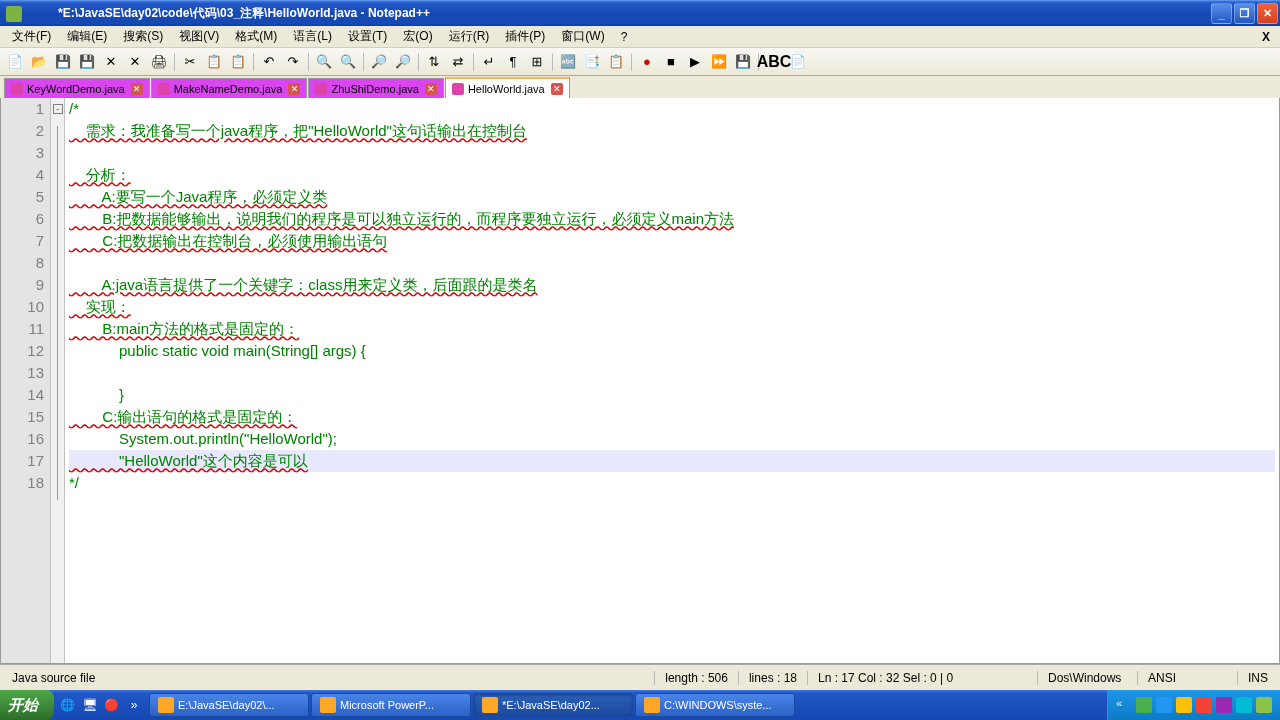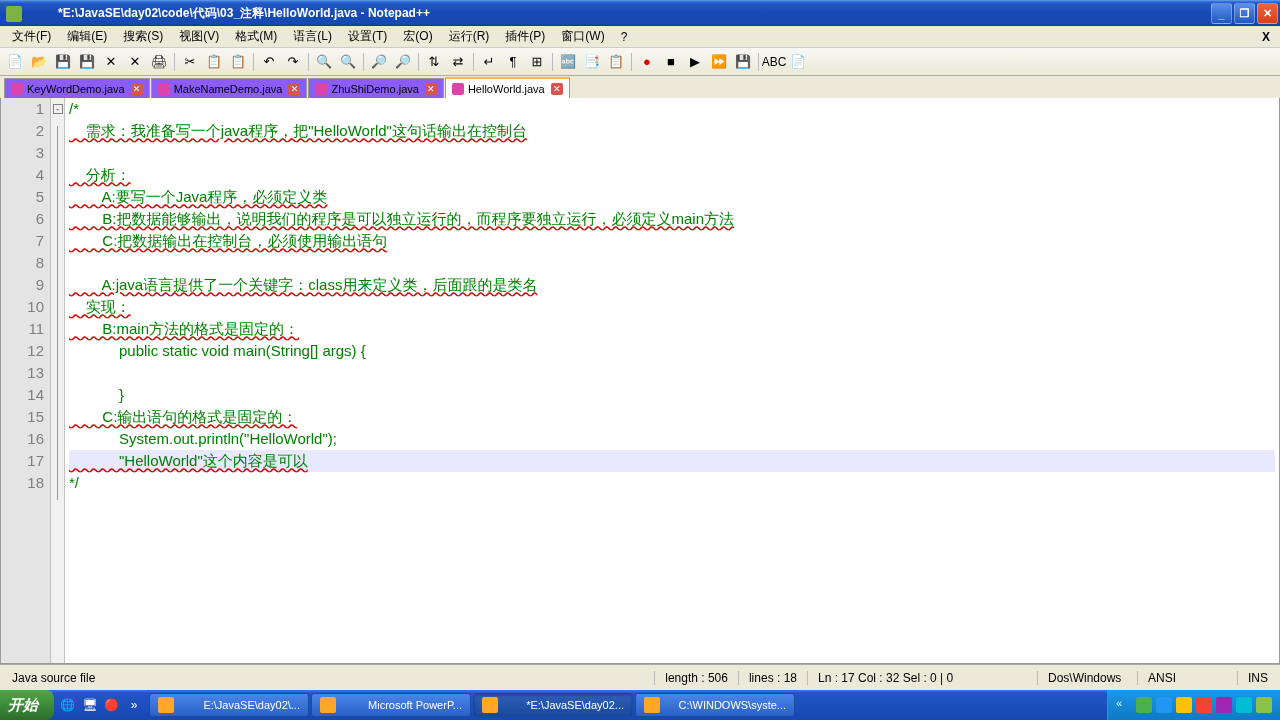--- a/index.html
+++ b/index.html
@@ -20,21 +20,21 @@
 .menubar .spacer { flex: 1; }
 .menubar .x { padding: 2px 6px; cursor: pointer; font-weight: bold; }
 
 
 .toolbar { height: 28px; background: linear-gradient(to bottom, #f8f8f4, #ece9d8); display: flex; align-items: center; padding: 0 4px; gap: 2px; border-bottom: 1px solid #aaa; }
 .tbtn { width: 22px; height: 22px; display: flex; align-items: center; justify-content: center; cursor: pointer; font-size: 13px; border-radius: 2px; }
 .tsep { width: 1px; height: 18px; background: #bbb; margin: 0 2px; }
 
 
 .tabbar { height: 22px; background: #ece9d8; display: flex; align-items: flex-end; padding: 0 4px; gap: 1px; }
-.tab { height: 20px; padding: 0 6px; display: flex; align-items: center; font-size: 11px; font-family: "Courier New", monospace; background: #8b5cf6; border: 1px solid #999; border-bottom: none; cursor: pointer; position: relative; }
+.tab { height: 20px; padding: 0 6px; display: flex; align-items: center; font-size: 11px; font-family: "Courier New", monospace; background: #d946ef; border: 1px solid #999; border-bottom: none; cursor: pointer; position: relative; }
 .tab.active { background: #fff; border-top: 2px solid #ffb74d; height: 21px; }
 .tab .ticon { width: 12px; height: 12px; background: #d4a; margin-right: 4px; border-radius: 2px; }
 .tab .tclose { margin-left: 6px; width: 12px; height: 12px; display: flex; align-items: center; justify-content: center; font-size: 9px; background: #d9534f; color: white; border-radius: 2px; }
 
 
 .editor { position: absolute; top: 98px; left: 0; right: 0; bottom: 56px; background: #fff; display: flex; font-family: "Courier New", monospace; font-size: 15px; border: 1px solid #999; border-top: none; }
 .gutter { width: 50px; background: #e4e4e4; border-right: 1px solid #c0c0c0; text-align: right; padding: 0 6px; color: #808080; line-height: 22px; user-select: none; }
 .foldcol { width: 14px; background: #f0f0f0; border-right: 1px solid #c0c0c0; line-height: 22px; }
 .foldmark { width: 10px; height: 10px; border: 1px solid #808080; margin: 6px auto; font-size: 8px; text-align: center; line-height: 8px; cursor: pointer; }
 .code { flex: 1; padding: 0 4px; line-height: 22px; }
@@ -46,21 +46,21 @@
 
 .statusbar { position: absolute; bottom: 30px; left: 0; right: 0; height: 26px; background: #ece9d8; border-top: 1px solid #aaa; display: flex; align-items: center; font-size: 12px; padding: 0 2px; }
 .statusbar .cell { padding: 0 10px; border-left: 1px solid #bbb; }
 .statusbar .cell:first-child { border-left: none; flex: 1; }
 
 
 .taskbar { position: absolute; bottom: 0; left: 0; right: 0; height: 30px; background: linear-gradient(to bottom, #3b78e7 0%, #2157c4 10%, #1749b5 90%, #1749b5 100%); display: flex; align-items: center; }
 .start { height: 30px; padding: 0 16px 0 8px; background: linear-gradient(to bottom, #4ea848 0%, #3d8b3a 50%, #2c6e28 100%); color: white; font-weight: bold; font-style: italic; font-size: 15px; display: flex; align-items: center; border-radius: 0 8px 8px 0; cursor: pointer; }
 .qlaunch { display: flex; align-items: center; gap: 2px; padding: 0 4px; }
 .qbtn { width: 20px; height: 20px; border-radius: 3px; cursor: pointer; font-size: 12px; display: flex; align-items: center; justify-content: center; color: white; }
-.taskbtn { height: 24px; margin: 0 1px; padding: 0 8px; background: linear-gradient(to bottom, #4c85e8, #2961c6); border: 1px solid #1a4a9e; border-radius: 3px; display: flex; align-items: center; gap: 4px; font-size: 11px; color: white; cursor: pointer; min-width: 160px; max-width: 165px; overflow: hidden; white-space: nowrap; justify-content: space-between; }
+.taskbtn { height: 24px; margin: 0 1px; padding: 0 8px; background: linear-gradient(to bottom, #4c85e8, #2961c6); border: 1px solid #1a4a9e; border-radius: 3px; display: flex; align-items: center; gap: 4px; font-size: 11px; color: white; cursor: pointer; min-width: 160px; max-width: 165px; overflow: hidden; white-space: nowrap; }
 .taskbtn.active { background: linear-gradient(to bottom, #2d5fb8, #1a4a9e); box-shadow: inset 0 1px 3px rgba(0,0,0,0.3); }
 .taskbtn .ticon2 { width: 16px; height: 16px; background: #ffa726; border-radius: 2px; flex-shrink: 0; }
 .tray { height: 30px; margin-left: auto; padding: 0 8px; background: linear-gradient(to bottom, #1d97e8, #0d7ac4); display: flex; align-items: center; gap: 4px; font-size: 11px; color: white; border-left: 1px solid #3a8fd4; }
 .trayicon { width: 16px; height: 16px; border-radius: 2px; }
 </style>
 </head>
 <body>
 
 <div class="titlebar">
   <div class="icon"></div>
@@ -121,21 +121,21 @@
   <div class="tbtn">🔤</div>
   <div class="tbtn">📑</div>
   <div class="tbtn">📋</div>
   <div class="tsep"></div>
   <div class="tbtn" style="color:#d00">●</div>
   <div class="tbtn">■</div>
   <div class="tbtn">▶</div>
   <div class="tbtn">⏩</div>
   <div class="tbtn">💾</div>
   <div class="tsep"></div>
-  <div class="tbtn" style="font-size:12px;font-weight:normal">ABC</div>
+  <div class="tbtn" style="font-size:16px;font-weight:bold">ABC</div>
   <div class="tbtn">📄</div>
 </div>
 
 <div class="tabbar" id="tabbar">
     <div class="tab">
       <span class="ticon"></span>
       <span>KeyWordDemo.java</span>
       <span class="tclose">✕</span>
     </div>
     <div class="tab">

